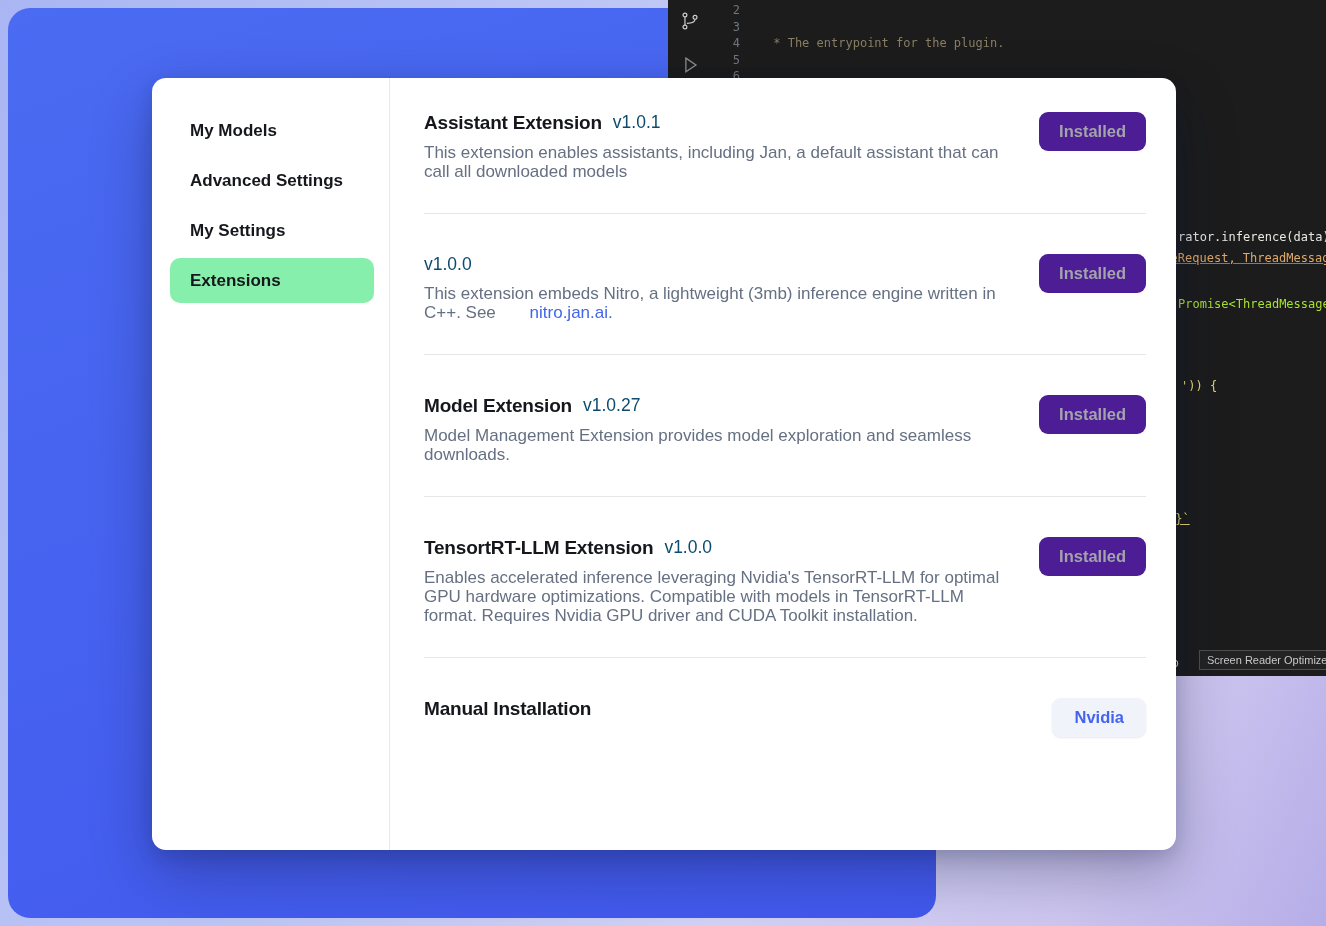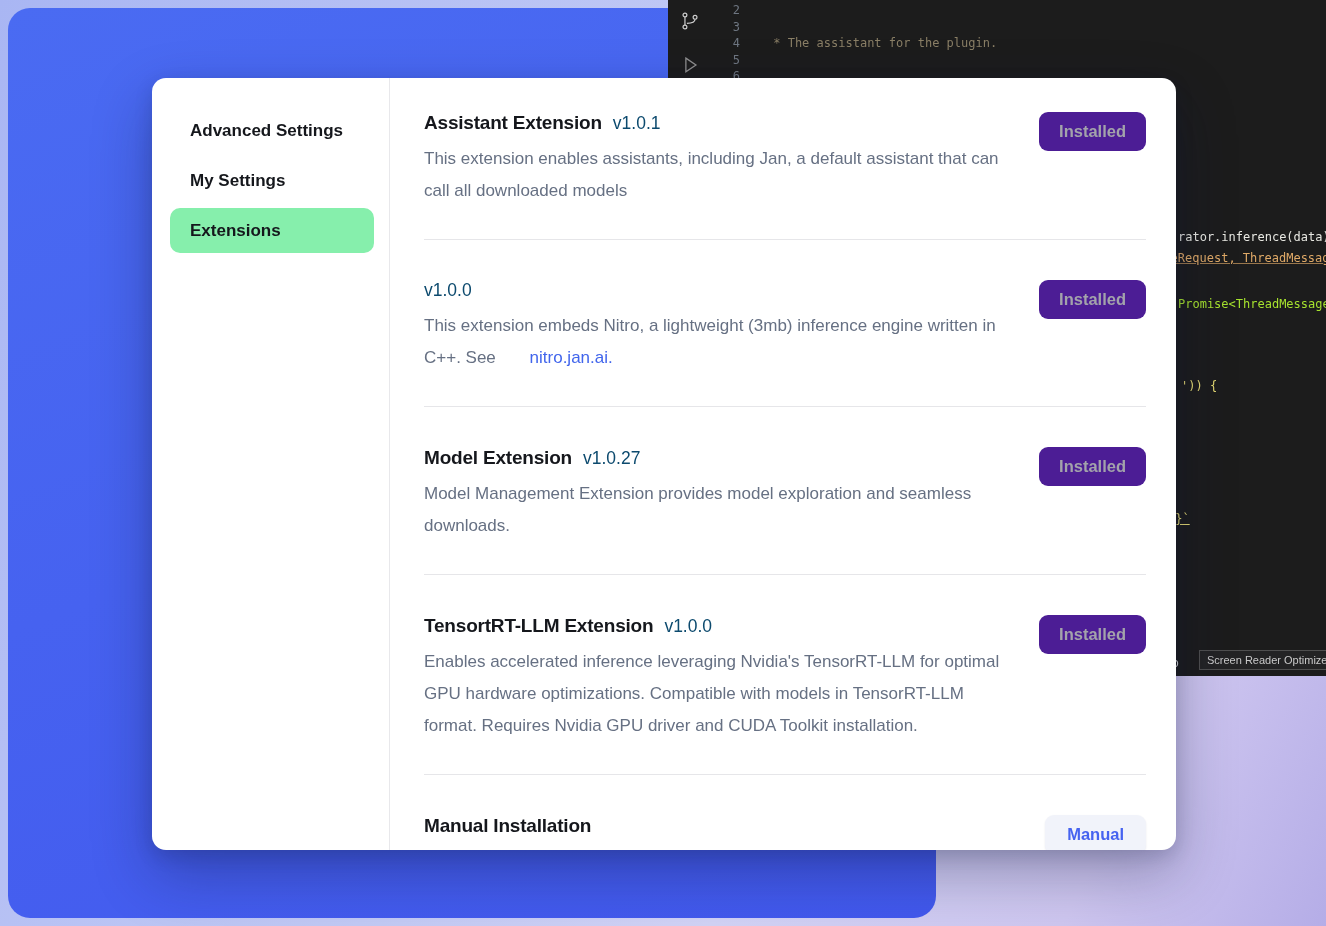--- a/index.html
+++ b/index.html
@@ -52,23 +52,23 @@
     height:45px;display:flex;align-items:center;padding:0 20px;margin-bottom:5px;
     border-radius:10px;font-size:17px;font-weight:700;color:#15171c;cursor:pointer;
   }
   .side-item.active{background:#86efac;}
   .content{flex:1;box-sizing:border-box;padding:0 30px 0 34px;}
   .row{display:flex;justify-content:space-between;align-items:flex-start;
        padding:40px 0 32px;border-bottom:1px solid #e6e6e9;}
   .row.first{padding-top:34px;}
   .row.last{border-bottom:none;padding-bottom:20px;}
   .row-text{max-width:592px;}
-  .row-title{font-size:19px;font-weight:700;color:#15171c;letter-spacing:-.2px;display:flex;align-items:center;gap:11px;}
+  .row-title{font-size:19px;font-weight:700;color:#15171c;letter-spacing:-.2px;display:flex;align-items:flex-start;gap:11px;}
   .row-version{font-size:17.5px;font-weight:500;color:#0c4a6e;letter-spacing:0;}
-  .row-desc{margin-top:9px;font-size:17px;line-height:32px;color:#667083;}
+  .row-desc{margin-top:9px;font-size:17px;line-height:19px;color:#667083;}
   .row-desc a{color:#4165ec;text-decoration:none;cursor:pointer;padding-left:29px;}
   .btn{border:none;border-radius:9px;font-family:"Liberation Sans",sans-serif;
        font-size:16.5px;padding:10px 20px;cursor:pointer;flex:none;}
   .btn-installed{background:#4c1d95;color:#a3a3ab;font-weight:600;}
   .btn-select{background:#f1f3fa;color:#4663f0;font-weight:700;padding:10px 22px;box-shadow:0 1px 2px rgba(20,30,70,.10);}
 </style>
 </head>
 <body>
 
 <div class="stage">
@@ -92,40 +92,41 @@
 
     <div class="gutter">
       <div>2</div>
       <div>3</div>
       <div>4</div>
       <div>5</div>
       <div>6</div>
     </div>
 
     <div class="code">
-      <div class="code-line"><span class="c-block"> * The assistant for the plugin.</span></div>
+      <div class="code-line"><span class="c-block"> * The entrypoint for the plugin.</span></div>
       <div class="code-line"><span class="c-block"> */</span></div>
       <div class="code-line"></div>
       <div class="code-line"><span class="c-line">// Web / extension runtime</span></div>
       <div class="code-line">
         <span class="kw">import </span><span class="imports">{log, BaseExtension, MessageEvent, MessageRequest, ThreadMessage, ContentType</span>
       </div>
     </div>
 
     <span class="frag f1">rator.inference(data));</span>
     <span class="frag f2">Promise&lt;ThreadMessage&gt;</span>
     <span class="frag f3">')) {</span>
     <span class="frag f4">t}`</span>
     <span class="frag f5">go</span>
     <span class="sr-badge">Screen Reader Optimized</span>
   </div>
 
   <div class="modal">
 
     <aside class="sidebar">
+      <div class="side-item">My Models</div>
       <div class="side-item">Advanced Settings</div>
       <div class="side-item">My Settings</div>
       <div class="side-item active">Extensions</div>
     </aside>
 
     <main class="content">
 
       <div class="row first">
         <div class="row-text">
           <div class="row-title">
@@ -170,19 +171,19 @@
         </div>
         <button class="btn btn-installed">Installed</button>
       </div>
 
       <div class="row last">
         <div class="row-text">
           <div class="row-title">
             <span>Manual Installation</span>
           </div>
         </div>
-        <button class="btn btn-select">Manual</button>
+        <button class="btn btn-select">Nvidia</button>
       </div>
 
     </main>
   </div>
 
 </div>
 
 </body></html>

